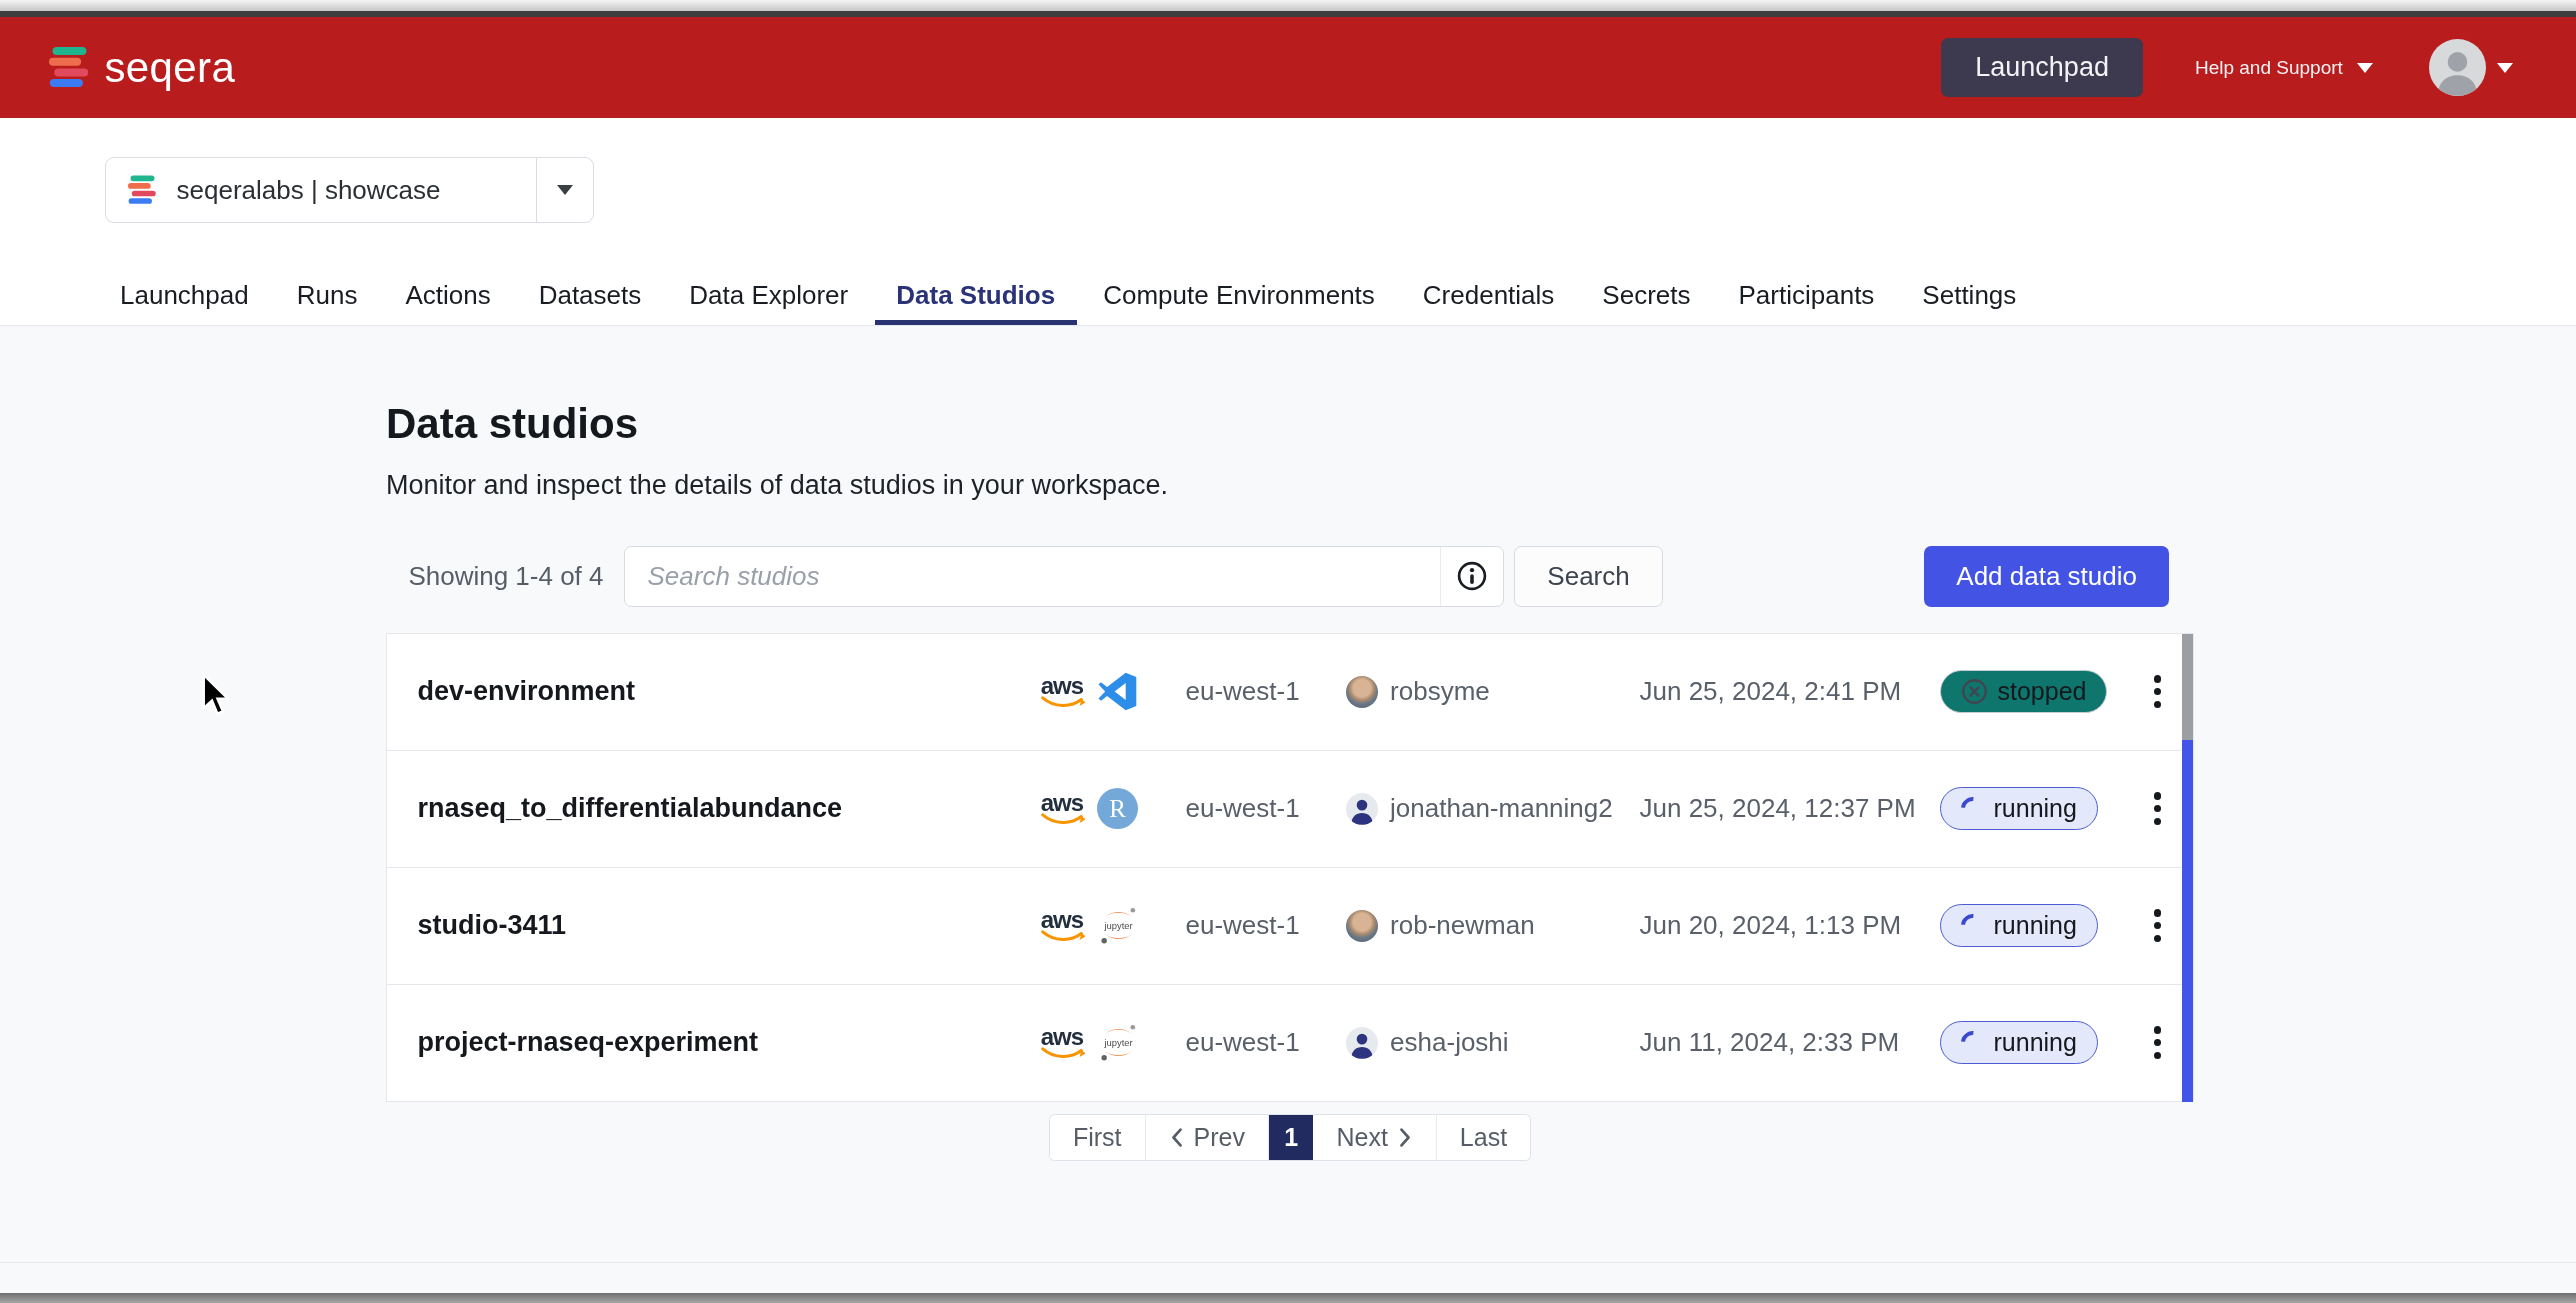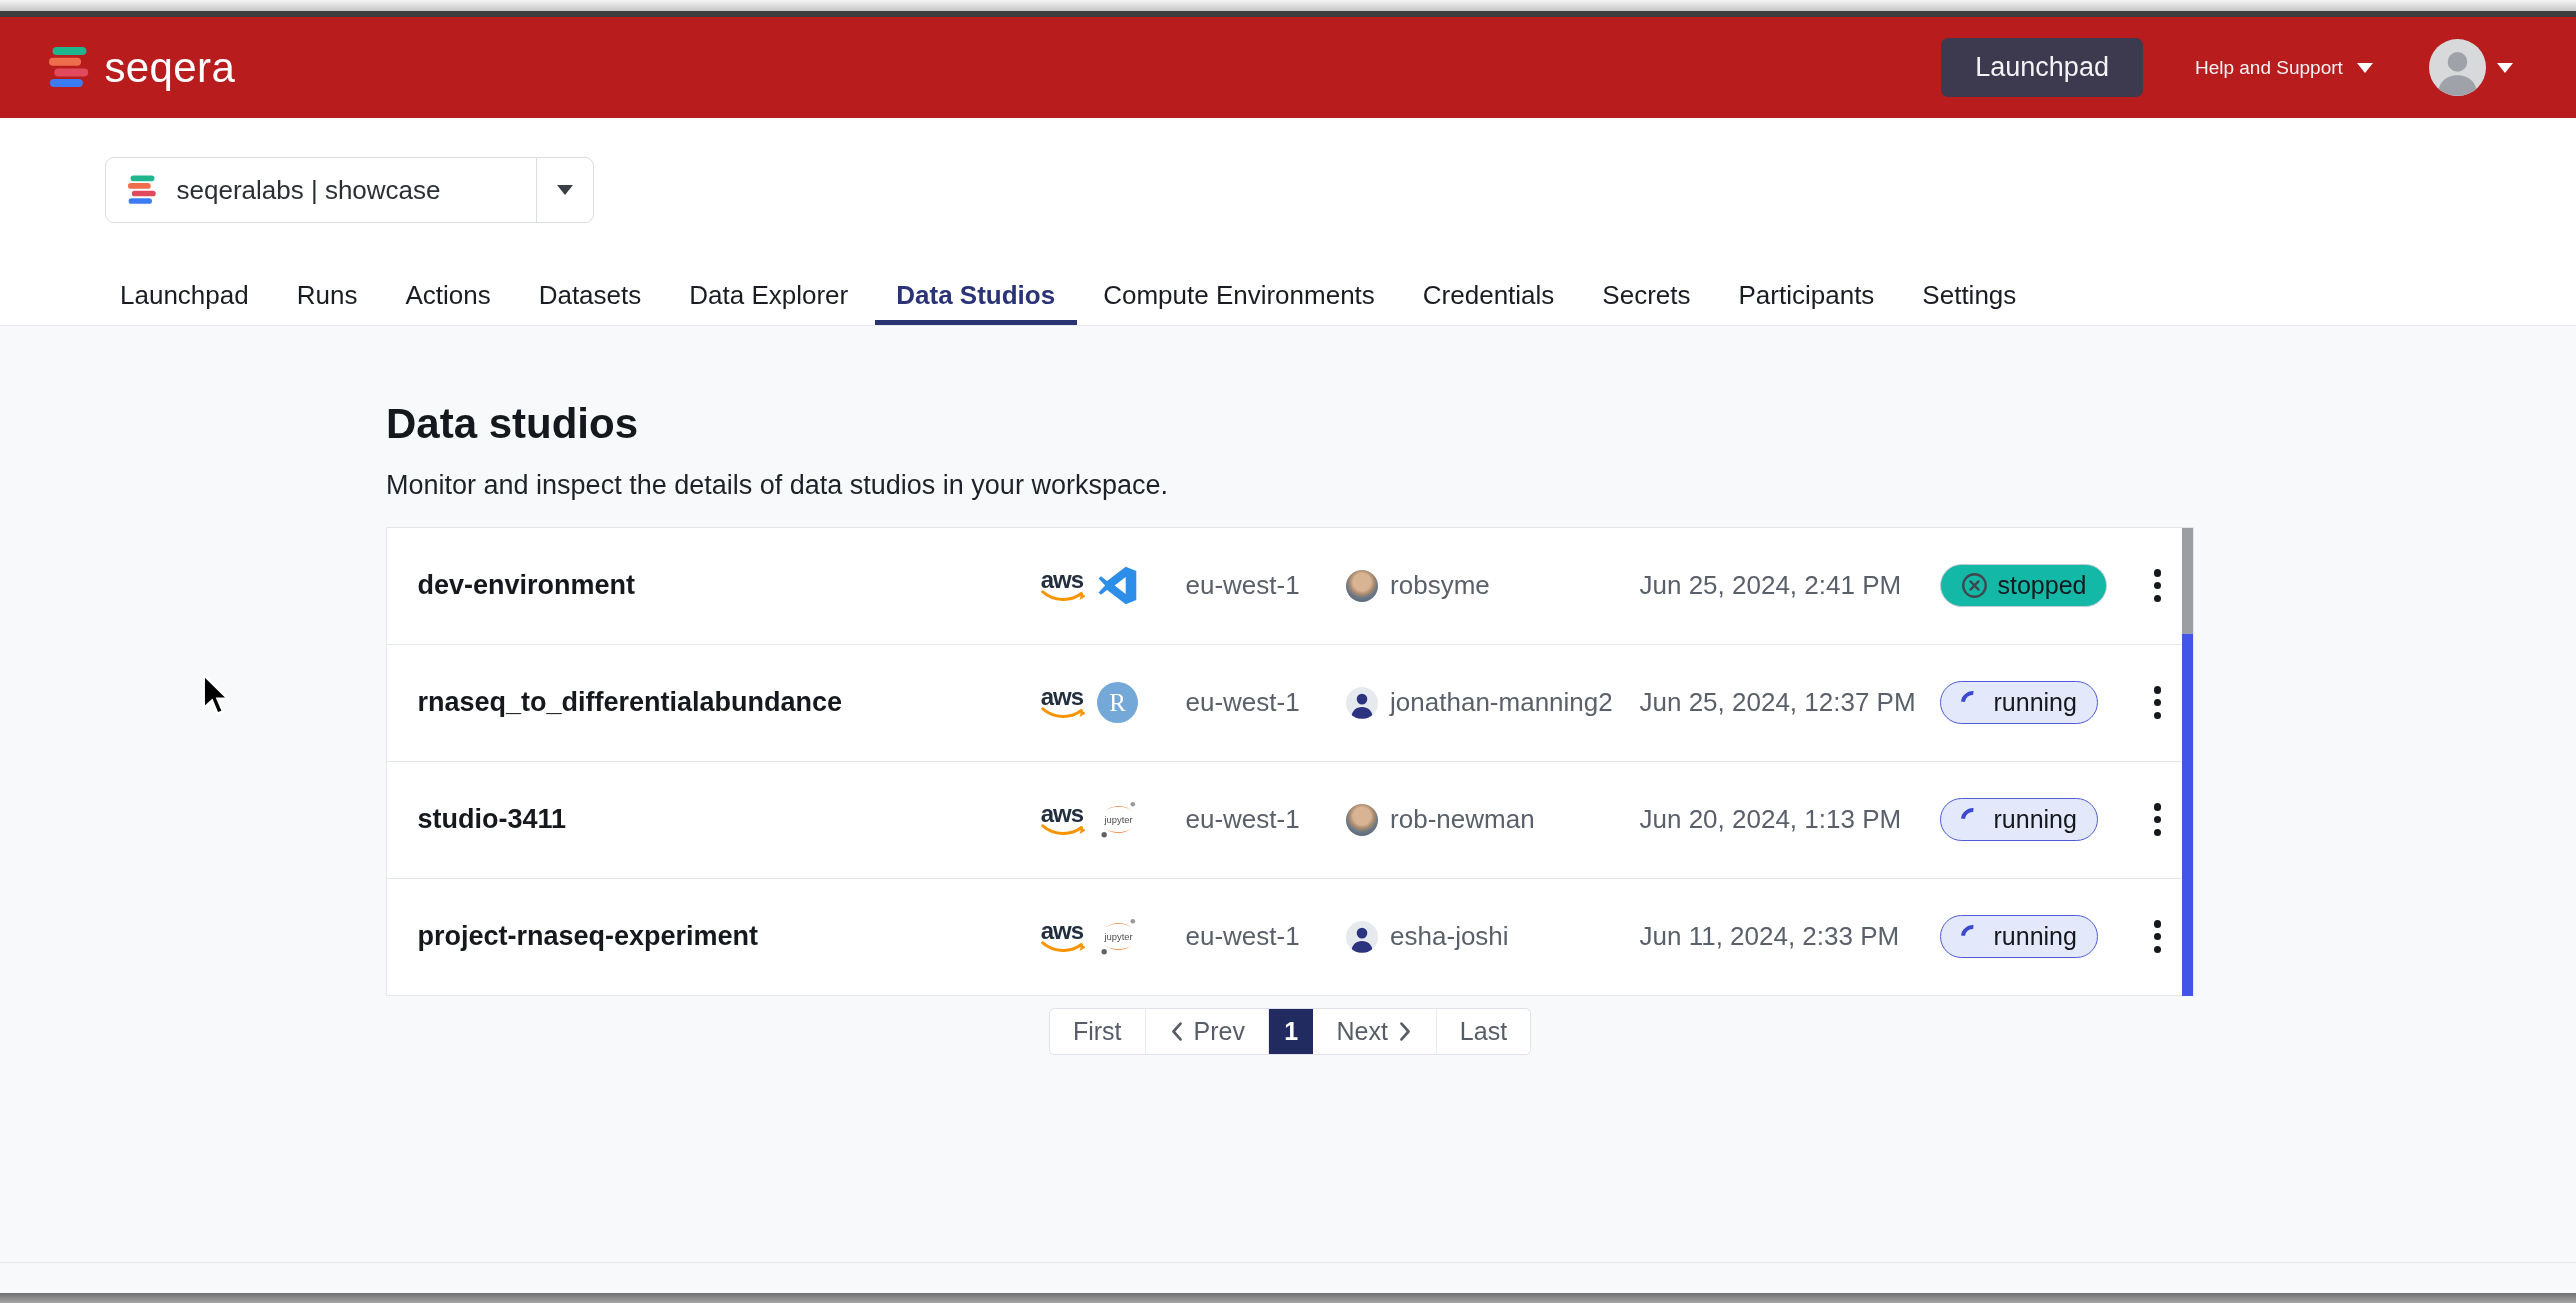--- a/index.html
+++ b/index.html
@@ -57,21 +57,21 @@
   .row { height:117px; display:grid; grid-template-columns:622px 146px 160px 294px 300px 192px 52px; align-items:center; padding-left:30.5px; border-bottom:0.9px solid #e5e7eb; background:#fff; }
   .name { font-size:27px; font-weight:700; color:#15181d; cursor:pointer; white-space:nowrap; }
   .cell-icons { display:flex; align-items:center; gap:12.6px; }
   .region, .user-name, .date { font-size:26px; color:#5a606a; white-space:nowrap; }
   .user { display:flex; align-items:center; gap:12.6px; }
   .user-avatar { width:32px; height:32px; border-radius:50%; flex:0 0 auto; overflow:hidden; display:flex; align-items:flex-end; justify-content:center; }
   .user-avatar.generic { background:#e6e9ee; }
   .user-avatar.photo { background:radial-gradient(circle at 50% 38%, #d8b494 0 34%, #a88a6e 48%, #6b7887 62%, #4c5866); }
 
   .badge { height:43px; border-radius:21.5px; display:inline-flex; align-items:center; gap:10px; padding:0 20px; font-size:25px; color:#15181d; width:fit-content; white-space:nowrap; }
-  .badge.stopped { background:#14b8a6; border:1.8px solid #c7cbd2; }
+  .badge.stopped { background:#0f766e; border:1.8px solid #c7cbd2; }
   .badge.running { background:#e4e8fb; border:1.8px solid #4d5cd5; }
   .spinner { width:23px; height:23px; border-radius:50%; border:4.5px solid transparent; border-top-color:#3a49d0; transform:rotate(-40deg); }
 
   .kebab { display:flex; flex-direction:column; gap:5.4px; align-items:center; justify-self:center; cursor:pointer; padding:7.2px; }
   .kebab .dot { width:7.2px; height:7.2px; border-radius:50%; background:#15181d; }
 
   .scroll-strip { position:absolute; top:0; right:0; bottom:0; width:10.8px; background:#4355e8; }
   .scroll-thumb { position:absolute; top:0; left:0; width:10.8px; height:106px; background:#9b9ea3; cursor:grab; }
 
   
@@ -147,20 +147,35 @@
       <div class="tab">Participants</div>
       <div class="tab">Settings</div>
     </nav>
   </div>
 
   <main class="main">
     <div class="content">
       <h1 class="page-title">Data studios</h1>
       <p class="page-subtitle">Monitor and inspect the details of data studios in your workspace.</p>
 
+      <div class="toolbar">
+        <span class="showing">Showing 1-4 of 4</span>
+        <div class="searchbox">
+          <input class="search-input" type="text" placeholder="Search studios" style="">
+          <span class="info-cell">
+            <svg width="32" height="32" viewBox="0 0 36 36">
+              <circle cx="18" cy="18" r="14.5" fill="none" stroke="#1a1d23" stroke-width="3"></circle>
+              <circle cx="18" cy="11.5" r="2.4" fill="#1a1d23"></circle>
+              <rect x="16" y="16" width="4" height="11" rx="2" fill="#1a1d23"></rect>
+            </svg>
+          </span>
+        </div>
+        <button class="search-btn">Search</button>
+        <button class="add-btn">Add data studio</button>
+      </div>
 
       <div class="table">
 
         <div class="row">
           <span class="name">dev-environment</span>
           <span class="cell-icons">
             <span style="display:flex;flex-direction:column;align-items:center;">
               <span style="font-size:24px;font-weight:700;color:#232f3e;letter-spacing:-0.9px;line-height:21.5px;">aws</span>
               <svg width="45" height="12.6" viewBox="0 0 50 14">
                 <path d="M3 2 C16 13, 34 13, 46 4" stroke="#f79400" stroke-width="3.4" fill="none" stroke-linecap="round"></path>

